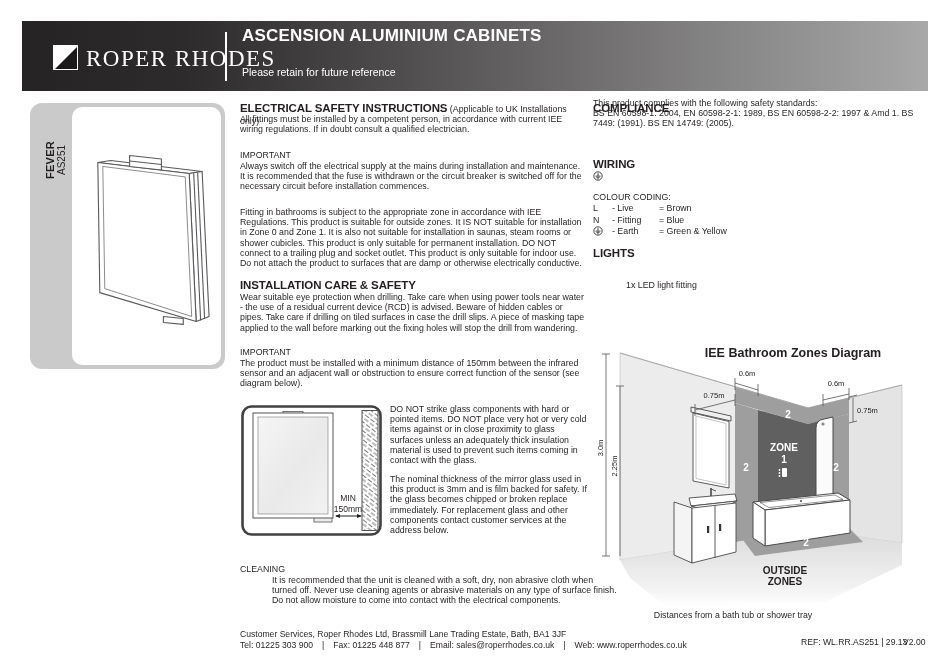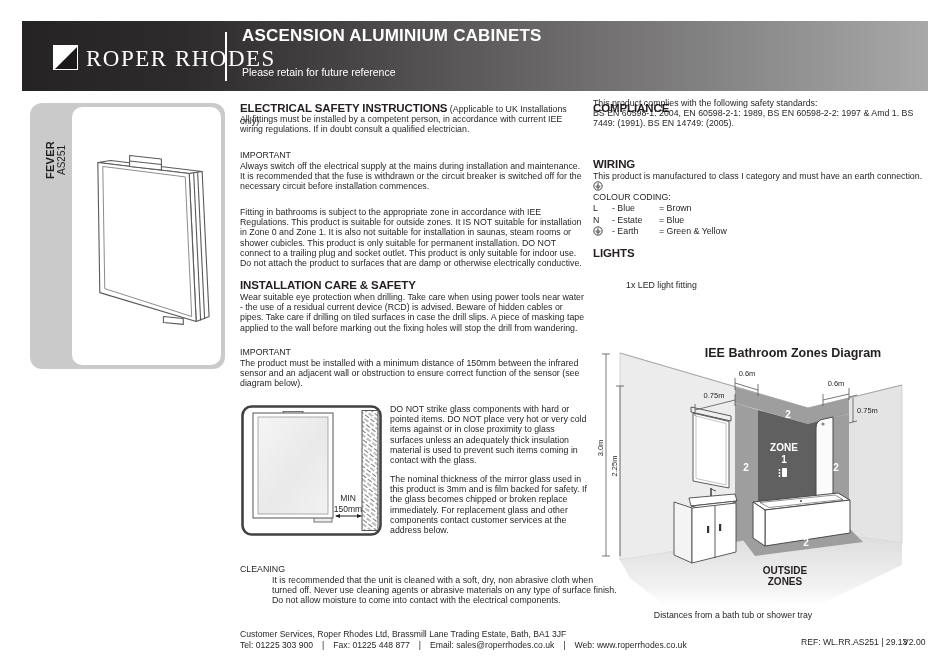--- a/index.html
+++ b/index.html
@@ -129,40 +129,39 @@
   <div class="abs colM body-t" style="left:240px;top:575px;margin-left:32px;">It is recommended that the unit is cleaned with a soft, dry, non abrasive cloth when turned off.  Never use cleaning agents or abrasive materials on any type of surface finish.  Do not allow moisture to come into contact with the electrical components.</div>
 
   <div class="abs colR h1" style="left:593px;top:102px;">COMPLIANCE</div>
   <div class="abs colR body-t" style="left:593px;top:98px;">
     <div>This product complies with the following safety standards:</div>
     <div>BS EN 60598-1: 2004, EN 60598-2-1: 1989, BS EN 60598-2-2: 1997 &amp; Amd 1.  BS 7449: (1991). BS EN 14749: (2005).</div>
   </div>
 
   <div class="abs colR h1" style="left:593px;top:158px;">WIRING</div>
   <div class="abs colR body-t" style="left:593px;top:171px;">
-    <span>This product is manufactured to class I category and must have an earth connection.</span>
     <svg class="earth-ic" width="10" height="10" viewBox="0 0 12 12">
       <circle cx="6" cy="6" r="5" fill="none" stroke="#231f20" stroke-width="1"></circle>
       <line x1="6" y1="2.6" x2="6" y2="6.2" stroke="#231f20" stroke-width="1"></line>
       <line x1="3" y1="6.2" x2="9" y2="6.2" stroke="#231f20" stroke-width="1"></line>
       <line x1="4.1" y1="7.9" x2="7.9" y2="7.9" stroke="#231f20" stroke-width="0.9"></line>
       <line x1="5.1" y1="9.4" x2="6.9" y2="9.4" stroke="#231f20" stroke-width="0.9"></line>
     </svg>
   </div>
 
   <div class="abs colR body-t" style="left:593px;top:192px;">COLOUR CODING:</div>
   <div class="abs colR" style="left:593px;top:203px;">
     <div class="cc-row">
       <span class="cc-code">L</span>
-      <span class="cc-name">- Blue</span>
+      <span class="cc-name">- Live</span>
       <span>= Brown</span>
     </div>
     <div class="cc-row">
       <span class="cc-code">N</span>
-      <span class="cc-name">- Estate</span>
+      <span class="cc-name">- Fitting</span>
       <span>= Blue</span>
     </div>
     <div class="cc-row">
       <span class="cc-code">
         <svg class="earth-ic" width="10" height="10" viewBox="0 0 12 12">
           <circle cx="6" cy="6" r="5" fill="none" stroke="#231f20" stroke-width="1"></circle>
           <line x1="6" y1="2.6" x2="6" y2="6.2" stroke="#231f20" stroke-width="1"></line>
           <line x1="3" y1="6.2" x2="9" y2="6.2" stroke="#231f20" stroke-width="1"></line>
           <line x1="4.1" y1="7.9" x2="7.9" y2="7.9" stroke="#231f20" stroke-width="0.9"></line>
           <line x1="5.1" y1="9.4" x2="6.9" y2="9.4" stroke="#231f20" stroke-width="0.9"></line>

